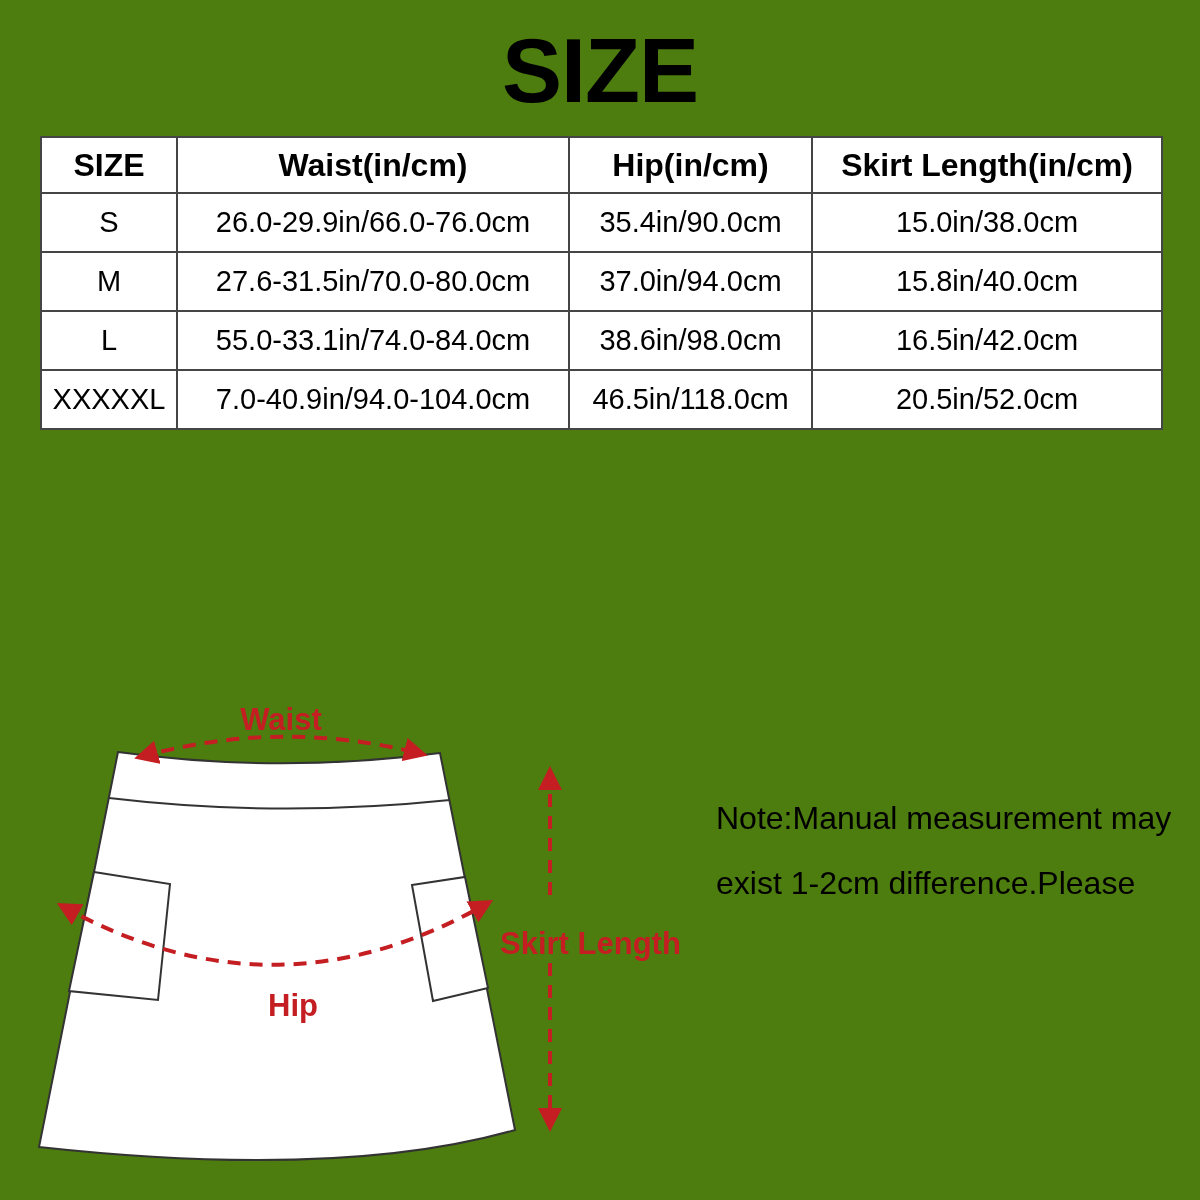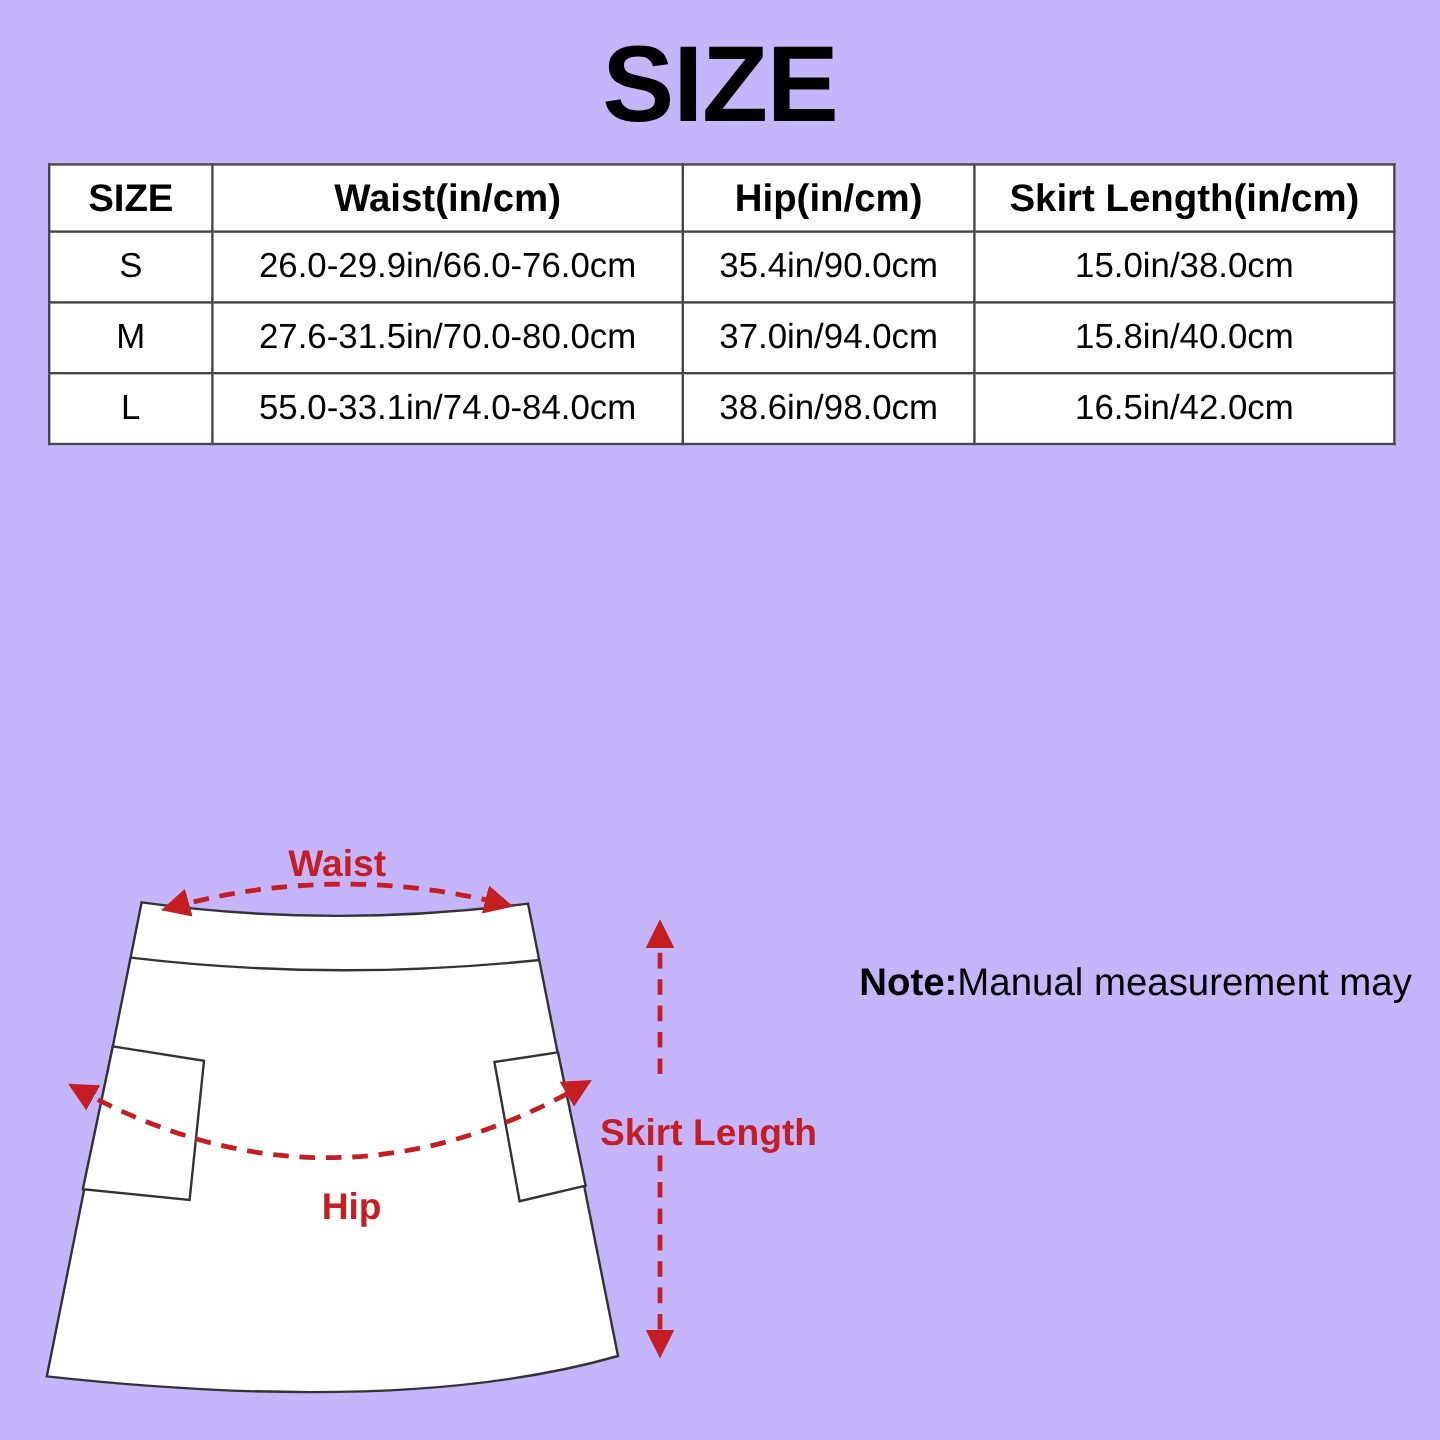--- a/index.html
+++ b/index.html
@@ -1,20 +1,20 @@
 <!DOCTYPE html>
 <html><head>
 <meta charset="utf-8">
 <style>
   * { margin:0; padding:0; box-sizing:border-box; }
   html,body { background:#ffffff; }
   body { font-family:"Liberation Sans", sans-serif; color:#000; }
   #stage {
     position:relative; width:1200px; height:1200px;
-    background:#c4b5fd; overflow:hidden;
+    background:#4d7c0f; overflow:hidden;
   }
   .page-title {
     position:absolute; top:26px; left:0; width:1200px;
     text-align:center; font-size:90px; font-weight:bold;
     letter-spacing:-1px; line-height:90px; color:#000;
   }
   table.size-table {
     position:absolute; left:40px; top:136px; width:1121px;
     border-collapse:collapse; table-layout:fixed;
     background:#fff;
@@ -24,21 +24,21 @@
     overflow:hidden; white-space:nowrap; padding:0 1px;
   }
   table.size-table th { height:56px; font-size:32px; font-weight:bold; }
   table.size-table td { height:59px; font-size:29px; font-weight:normal; }
   .diagram-svg { position:absolute; left:0; top:680px; }
   .note-block {
     position:absolute; left:716px; top:786px; width:470px;
     font-size:32px; line-height:65px; color:#000;
   }
   .note-line { white-space:nowrap; }
-  .note-label { font-weight:bold;margin-top:48px; }
+  .note-label { font-weight:normal;margin-top:48px; }
 </style>
 </head>
 <body>
 
 <div id="stage">
 
   <div class="page-title">SIZE</div>
 
   <table class="size-table">
     <colgroup>
@@ -67,20 +67,26 @@
         <td>27.6-31.5in/70.0-80.0cm</td>
         <td>37.0in/94.0cm</td>
         <td>15.8in/40.0cm</td>
       </tr>
       <tr>
         <td>L</td>
         <td>55.0-33.1in/74.0-84.0cm</td>
         <td>38.6in/98.0cm</td>
         <td>16.5in/42.0cm</td>
       </tr>
+      <tr>
+        <td>XXXXXL</td>
+        <td>7.0-40.9in/94.0-104.0cm</td>
+        <td>46.5in/118.0cm</td>
+        <td>20.5in/52.0cm</td>
+      </tr>
     </tbody>
   </table>
 
   <svg class="diagram-svg" width="700" height="520" viewBox="0 680 700 520" xmlns="http://www.w3.org/2000/svg">
     <defs>
       <marker id="arrowhead" viewBox="0 0 10 10" refX="7.5" refY="5" markerWidth="6" markerHeight="6" orient="auto-start-reverse">
         <path d="M0,0 L10,5 L0,10 Z" fill="#c41e22"></path>
       </marker>
     </defs>
 
@@ -95,15 +101,16 @@
     <path d="M 62 906 Q 275 1025 488 903" fill="none" stroke="#c41e22" stroke-width="4" stroke-dasharray="13 9" marker-start="url(#arrowhead)" marker-end="url(#arrowhead)"></path>
     <text x="293" y="1016" text-anchor="middle" font-size="31" font-weight="bold" fill="#c41e22">Hip</text>
 
     <path d="M 550 772 L 550 895" fill="none" stroke="#c41e22" stroke-width="4" stroke-dasharray="13 9" marker-start="url(#arrowhead)"></path>
     <path d="M 550 963 L 550 1126" fill="none" stroke="#c41e22" stroke-width="4" stroke-dasharray="13 9" marker-end="url(#arrowhead)"></path>
     <text x="500" y="954" text-anchor="start" font-size="31" font-weight="bold" fill="#c41e22">Skirt Length</text>
   </svg>
 
   <div class="note-block">
     <div class="note-line"><span class="note-label">Note:</span><span>Manual measurement may</span></div>
+    <div class="note-line">exist 1-2cm difference.Please</div>
   </div>
 
 </div>
 
 </body></html>

